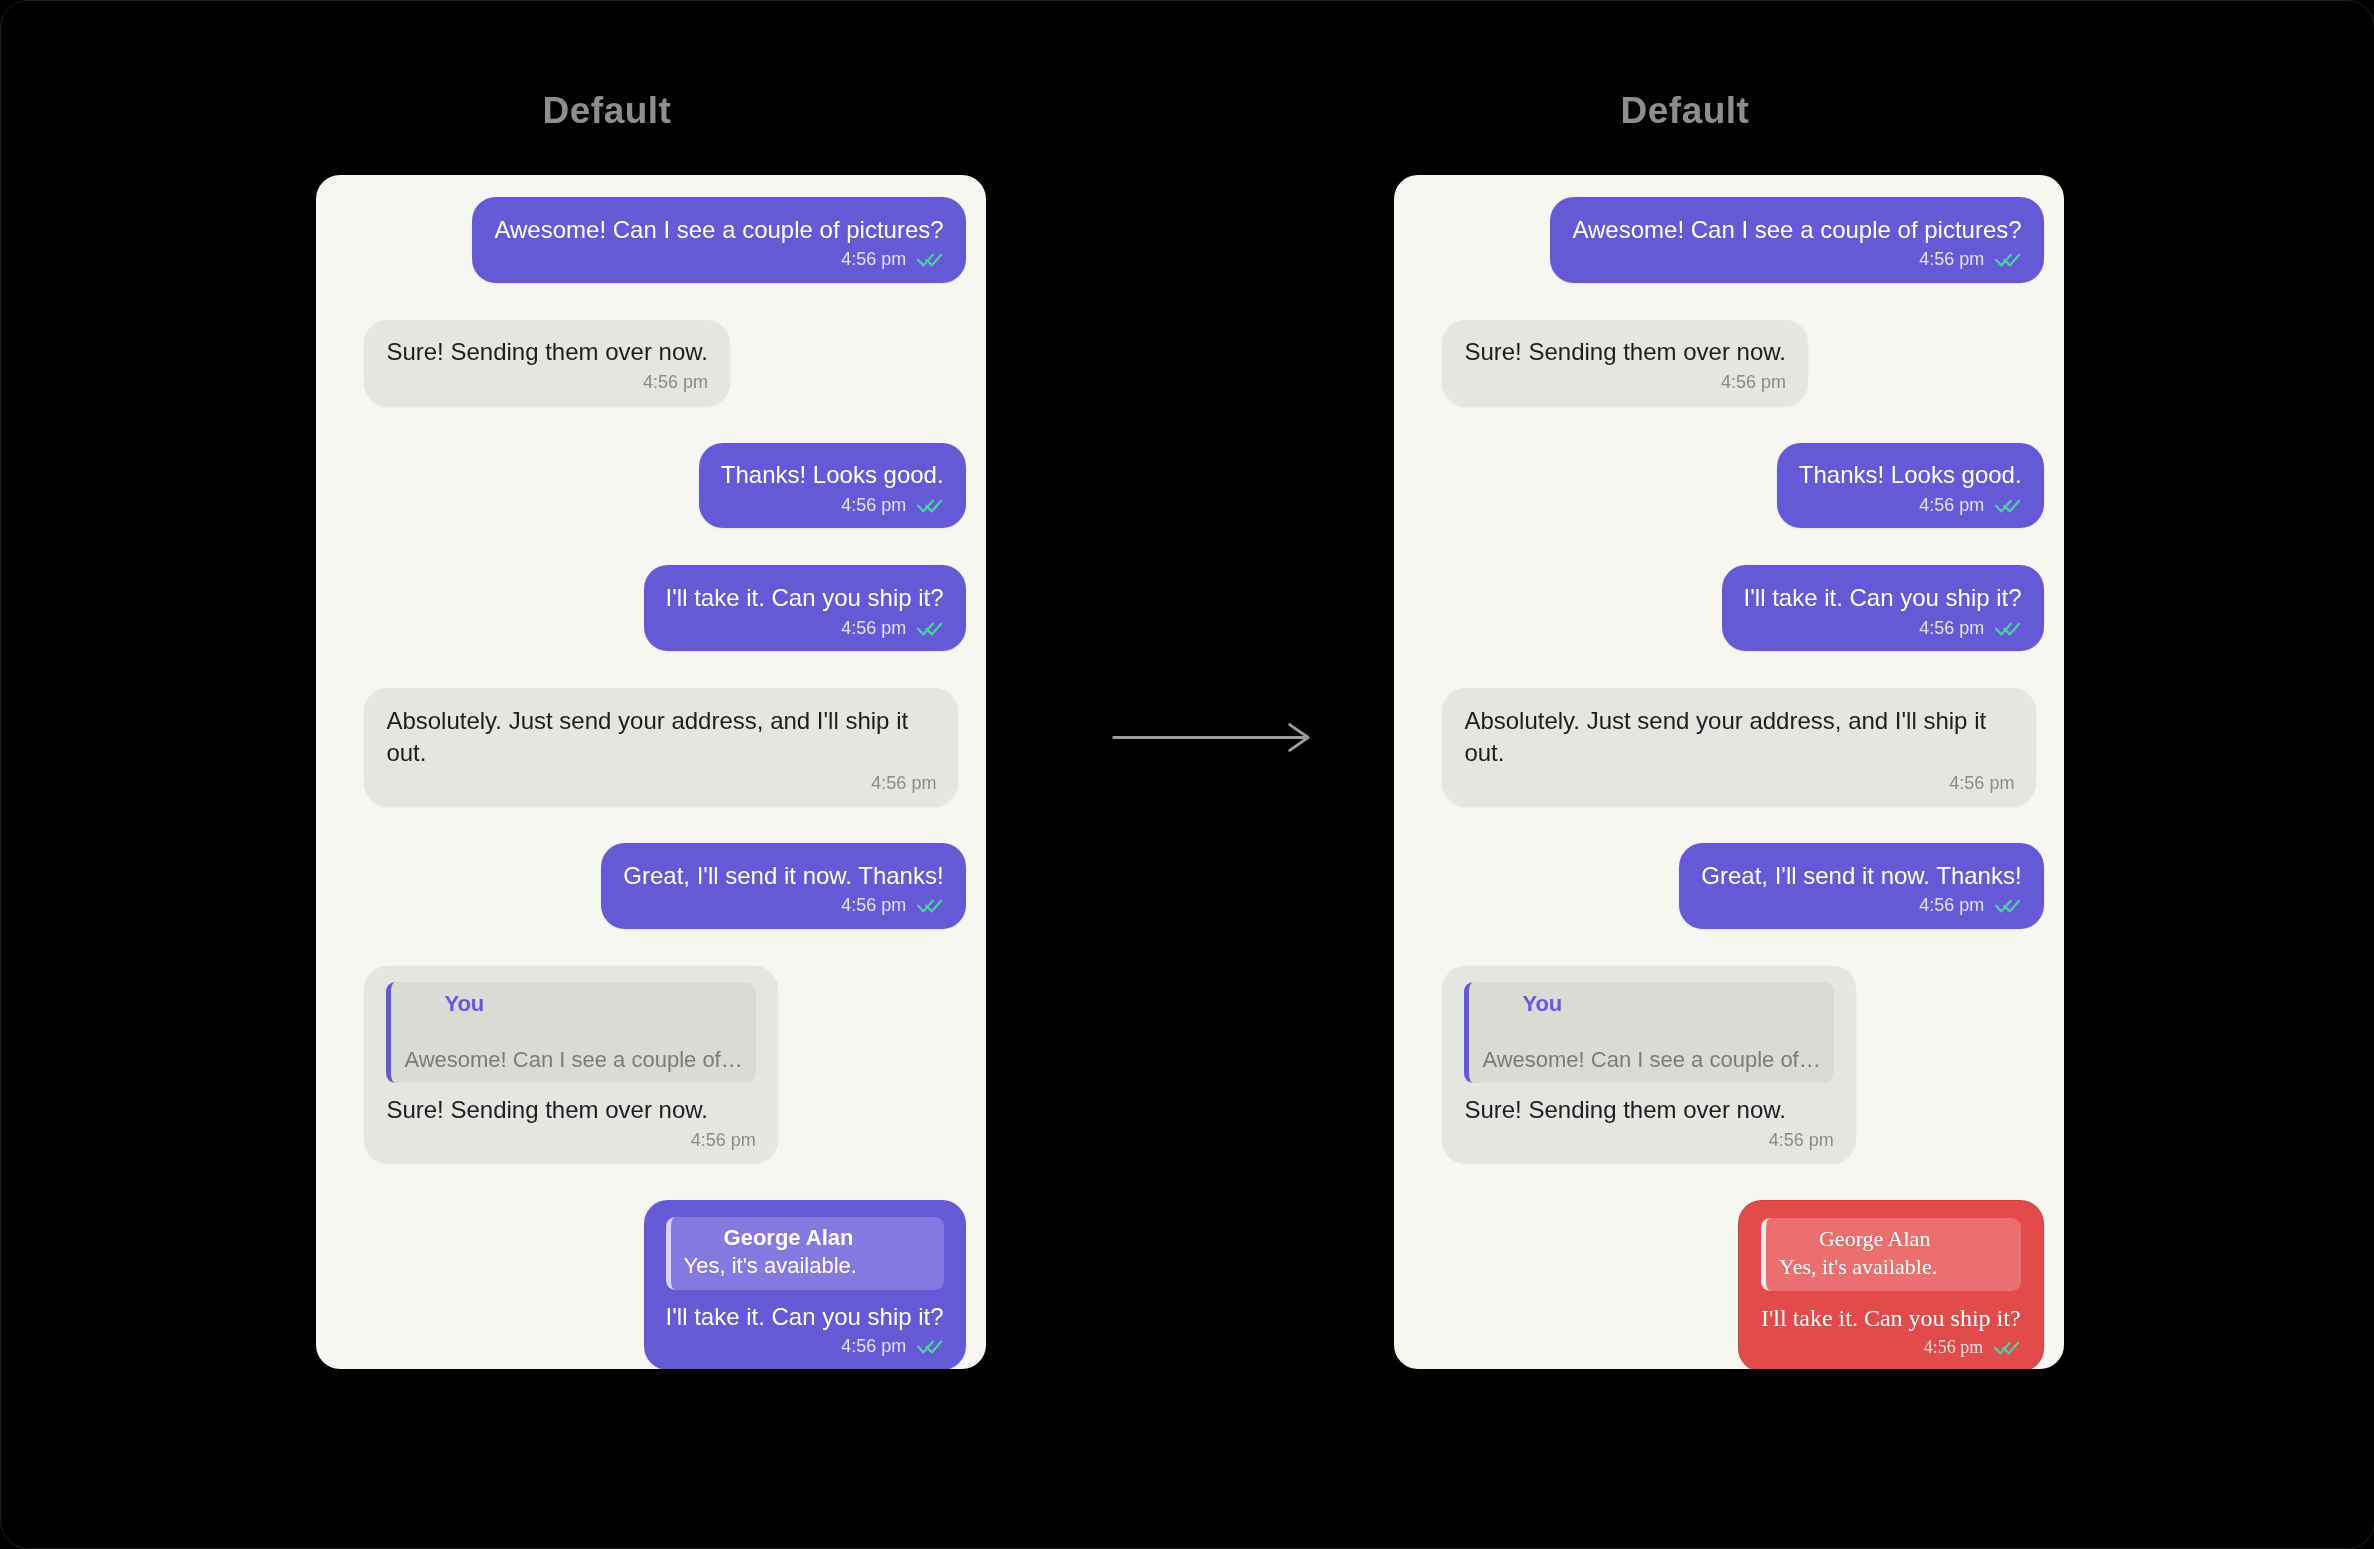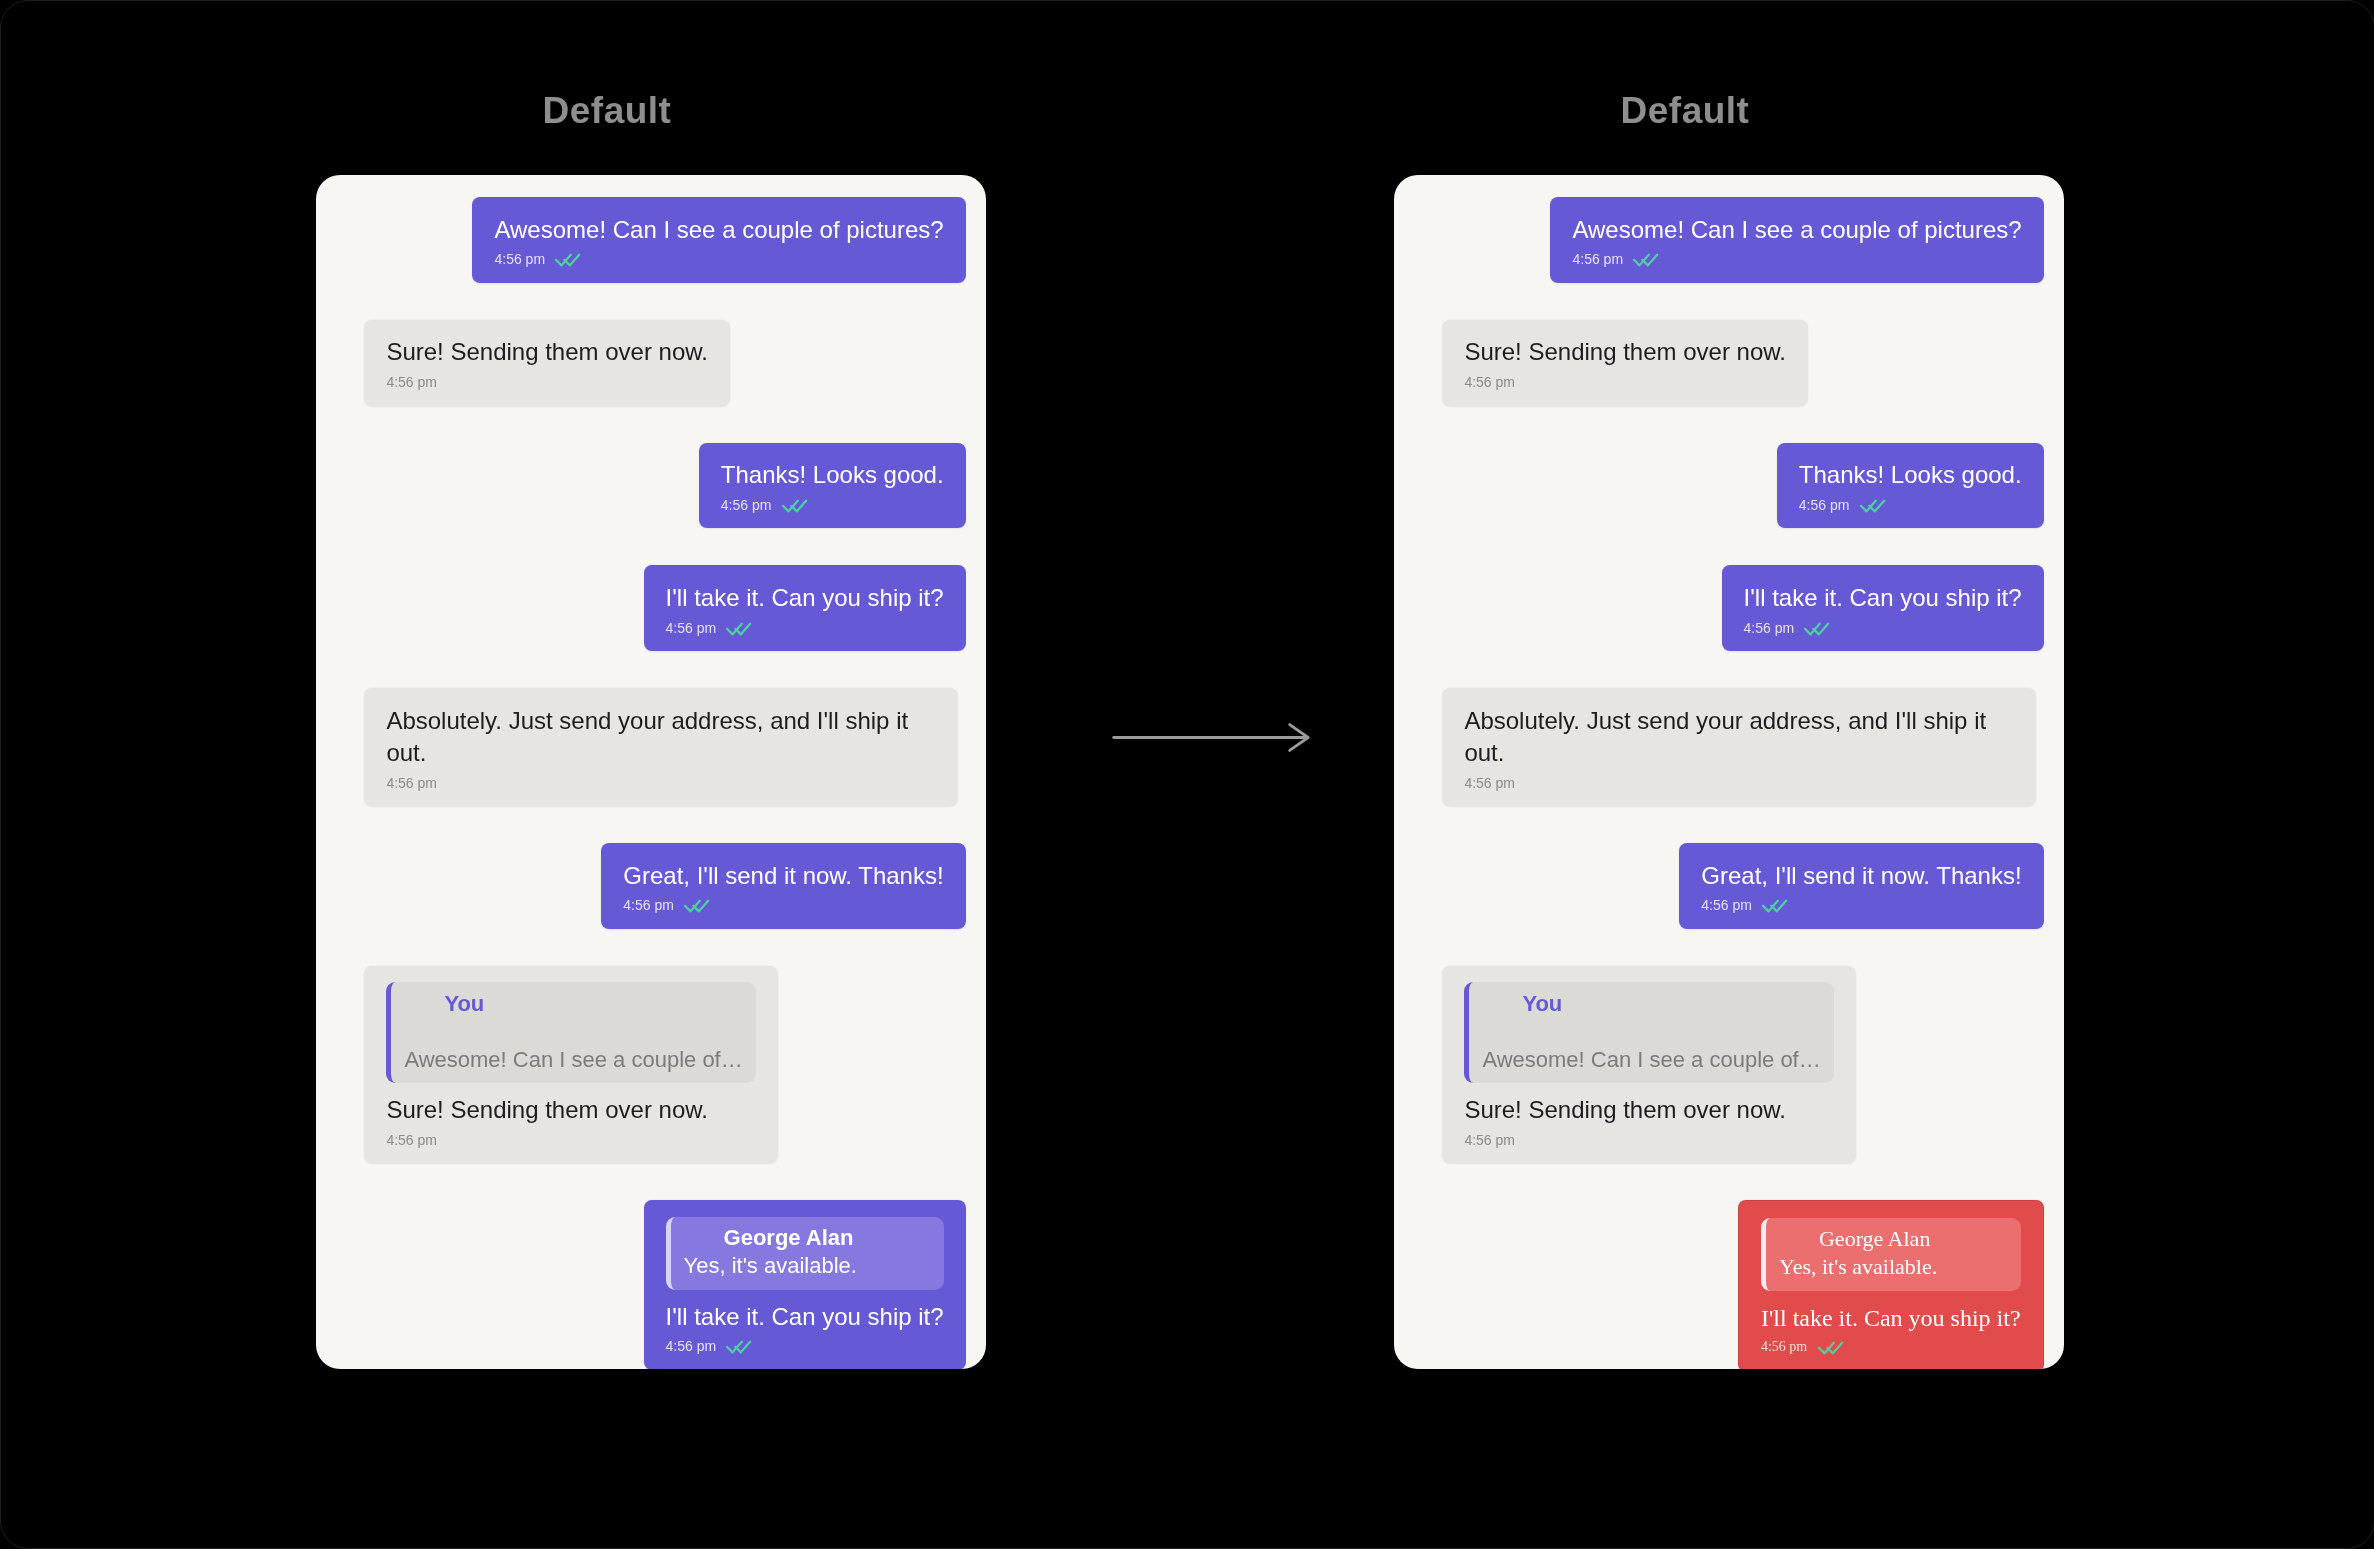--- a/index.html
+++ b/index.html
@@ -23,29 +23,29 @@
   .chat-panel {
     width:670px; height:1194px; box-sizing:border-box;
     background:var(--panel-bg,#f7f6f3); border-radius:24px;
     padding:22px 20.4px; display:flex; flex-direction:column; gap:37px;
     overflow:hidden;
   }
   .msg-row { display:flex; }
   .msg-row.in  { justify-content:flex-start;padding-left:28px; }
   .msg-row.out { justify-content:flex-end; }
   .bubble {
-    max-width:594px; border-radius:8px; padding:16.7px 22px 13px;
+    max-width:594px; border-radius:24px; padding:16.7px 22px 13px;
     box-sizing:border-box; box-shadow:0 0.9px 1.9px rgba(0,0,0,0.08);
   }
   .bubble.out { background:var(--outgoing-bubble,#6659d6); color:#ffffff; }
   .bubble.in  { background:var(--incoming-bubble,#e7e5e2); color:var(--incoming-text,#1d1d1f); }
   .msg-text { font-size:24px; line-height:32px; }
   .meta {
-    display:flex; align-items:center; gap:9.3px;
-    margin-top:3.7px; font-size:14px; line-height:20.4px;
+    display:flex; justify-content:flex-end; align-items:center; gap:9.3px;
+    margin-top:3.7px; font-size:18px; line-height:20.4px;
   }
   .bubble.out .meta { color:rgba(255,255,255,0.82); }
   .bubble.in  .meta { color:var(--timestamp-incoming,#8a8a8a); }
   .ticks { display:inline-flex; align-items:center; }
   .quote {
     display:block; border-left:5.6px solid; border-radius:9.3px;
     padding:7.4px 13px 9.3px; margin-bottom:11px;
     font-size:22px; line-height:28px; overflow:hidden; min-width:0;
   }
   .bubble.in .quote {

